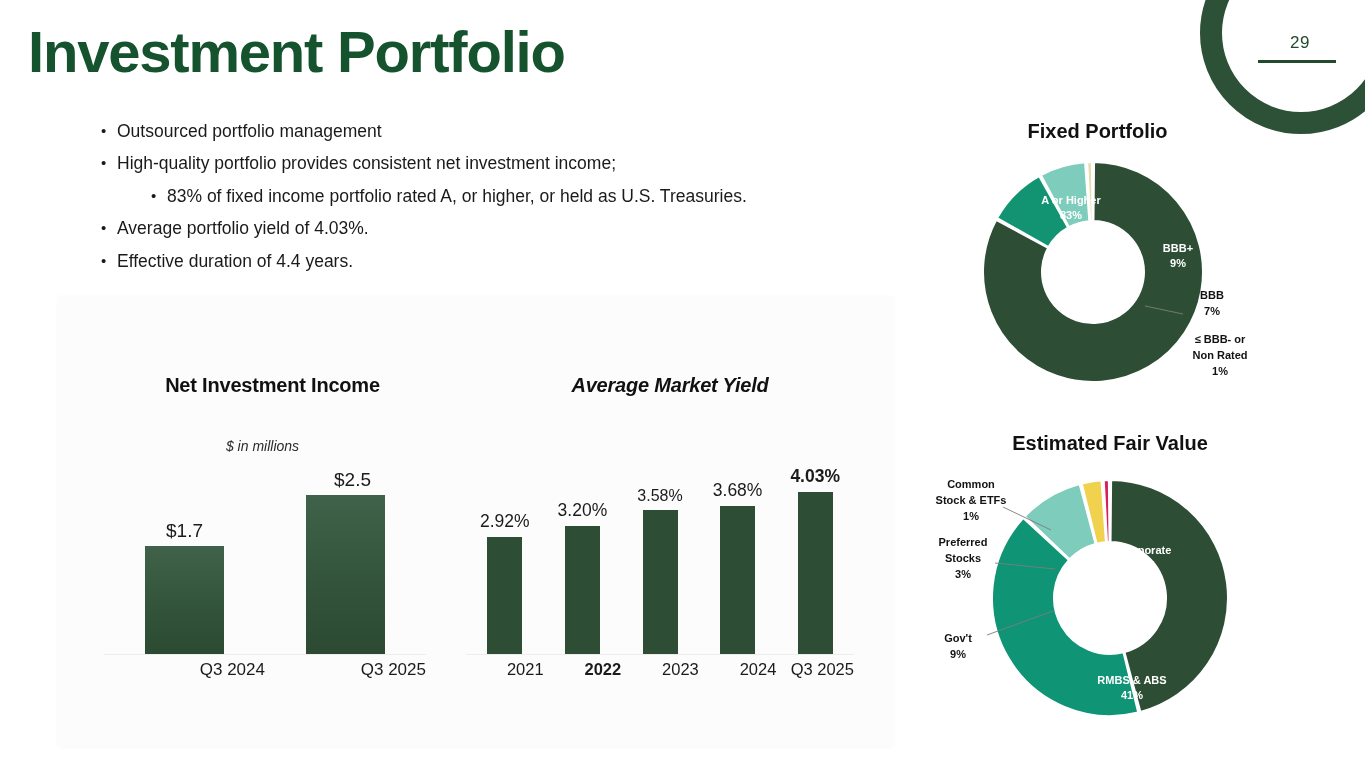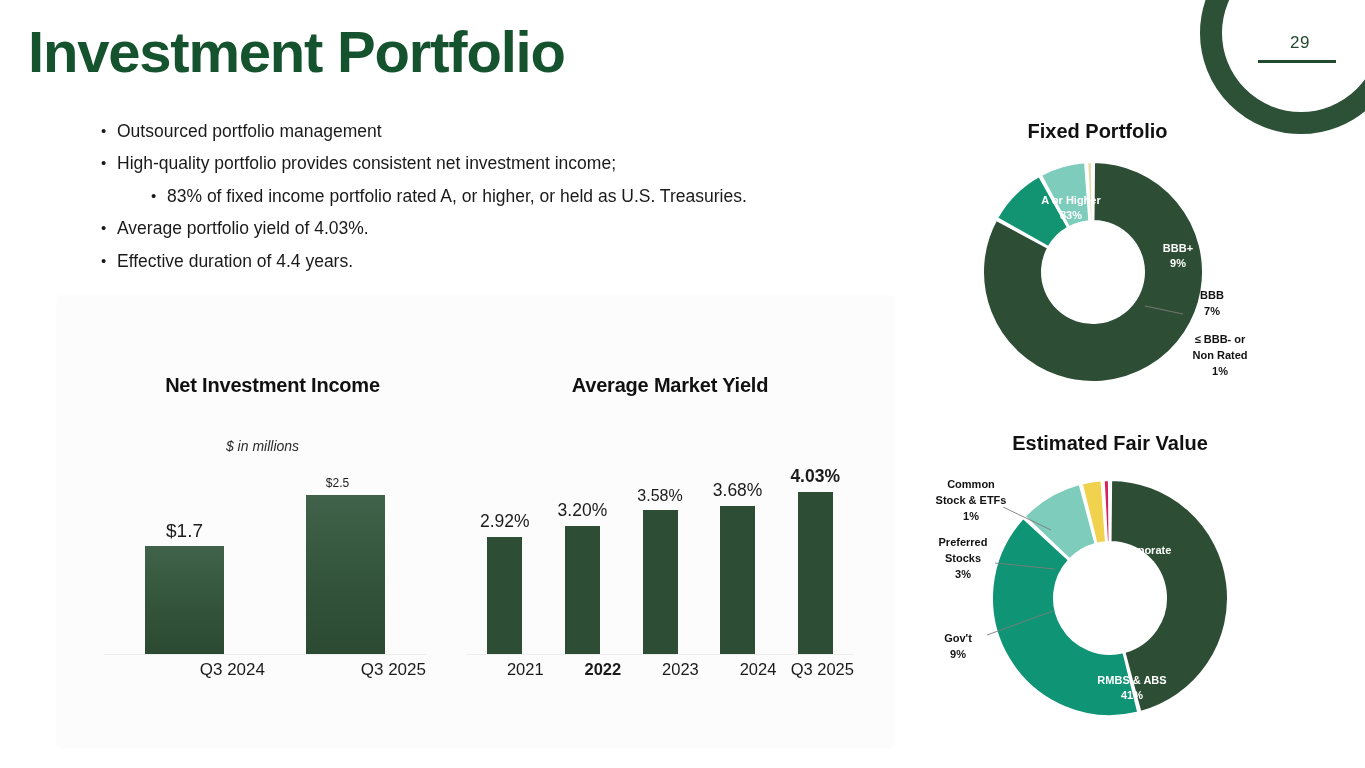--- a/index.html
+++ b/index.html
@@ -43,21 +43,21 @@
     box-shadow:0 1px 5px rgba(0,0,0,.035);
     border-radius:2px;
   }
 
   
   .chart-title{
     position:absolute;font-size:20px;font-weight:bold;color:#111111;
     text-align:center;letter-spacing:-.2px;line-height:1.2;
   }
   #nii-title{left:100px;top:373px;width:345px;}
-  #amy-title{left:470px;top:373px;width:400px;}
+  #amy-title{left:470px;top:373px;width:400px;font-style:italic;}
   .axis-note{
     position:absolute;left:160px;top:438px;width:205px;text-align:center;
     font-size:14px;font-style:italic;color:#2a2a2a;
   }
 
   .plot{position:absolute;}
   #nii-plot{left:104px;top:455px;width:322px;height:200px;}
   #amy-plot{left:466px;top:455px;width:388px;height:200px;}
 
   .baseline{position:absolute;left:0;right:0;bottom:0;height:1.5px;background:#ededed;}
@@ -139,21 +139,21 @@
   <div class="chart-card"></div>
 
   <div class="chart-title" id="nii-title">Net Investment Income</div>
   <div class="axis-note">$ in millions</div>
   <div class="plot" id="nii-plot">
     <div class="baseline"></div>
   <div class="bar grad" style="left: 41px; width: 79px; height: 107.484px;"></div>
       <div class="bar-label" style="left: 0px; width: 161px; bottom: 115.484px; font-size: 19px;">$1.7</div>
       <div class="cat-label" style="left: 0px; width: 161px; font-size: 17px;">Q3 2024</div>
       <div class="bar grad" style="left: 202px; width: 79px; height: 158.065px;"></div>
-      <div class="bar-label" style="left: 153px; width: 161px; bottom: 166.065px; font-size: 12px; margin-top: 33px;">$2.5</div>
+      <div class="bar-label" style="left: 168px; width: 161px; bottom: 166.065px; font-size: 19px; margin-top: 33px;">$2.5</div>
       <div class="cat-label" style="left: 161px; width: 161px; font-size: 17px;">Q3 2025</div>
     </div>
 
   <div class="chart-title" id="amy-title">Average Market Yield</div>
   <div class="plot" id="amy-plot">
     <div class="baseline"></div>
   <div class="bar solid" style="left: 21.3px; width: 35px; height: 116.8px;"></div>
       <div class="bar-label" style="left: 0px; width: 77.6px; bottom: 124.8px; font-size: 17.5px;">2.92%</div>
       <div class="cat-label" style="left: 0px; width: 77.6px; font-size: 16.5px;">2021</div>
       <div class="bar solid" style="left: 98.9px; width: 35px; height: 128px;"></div>

